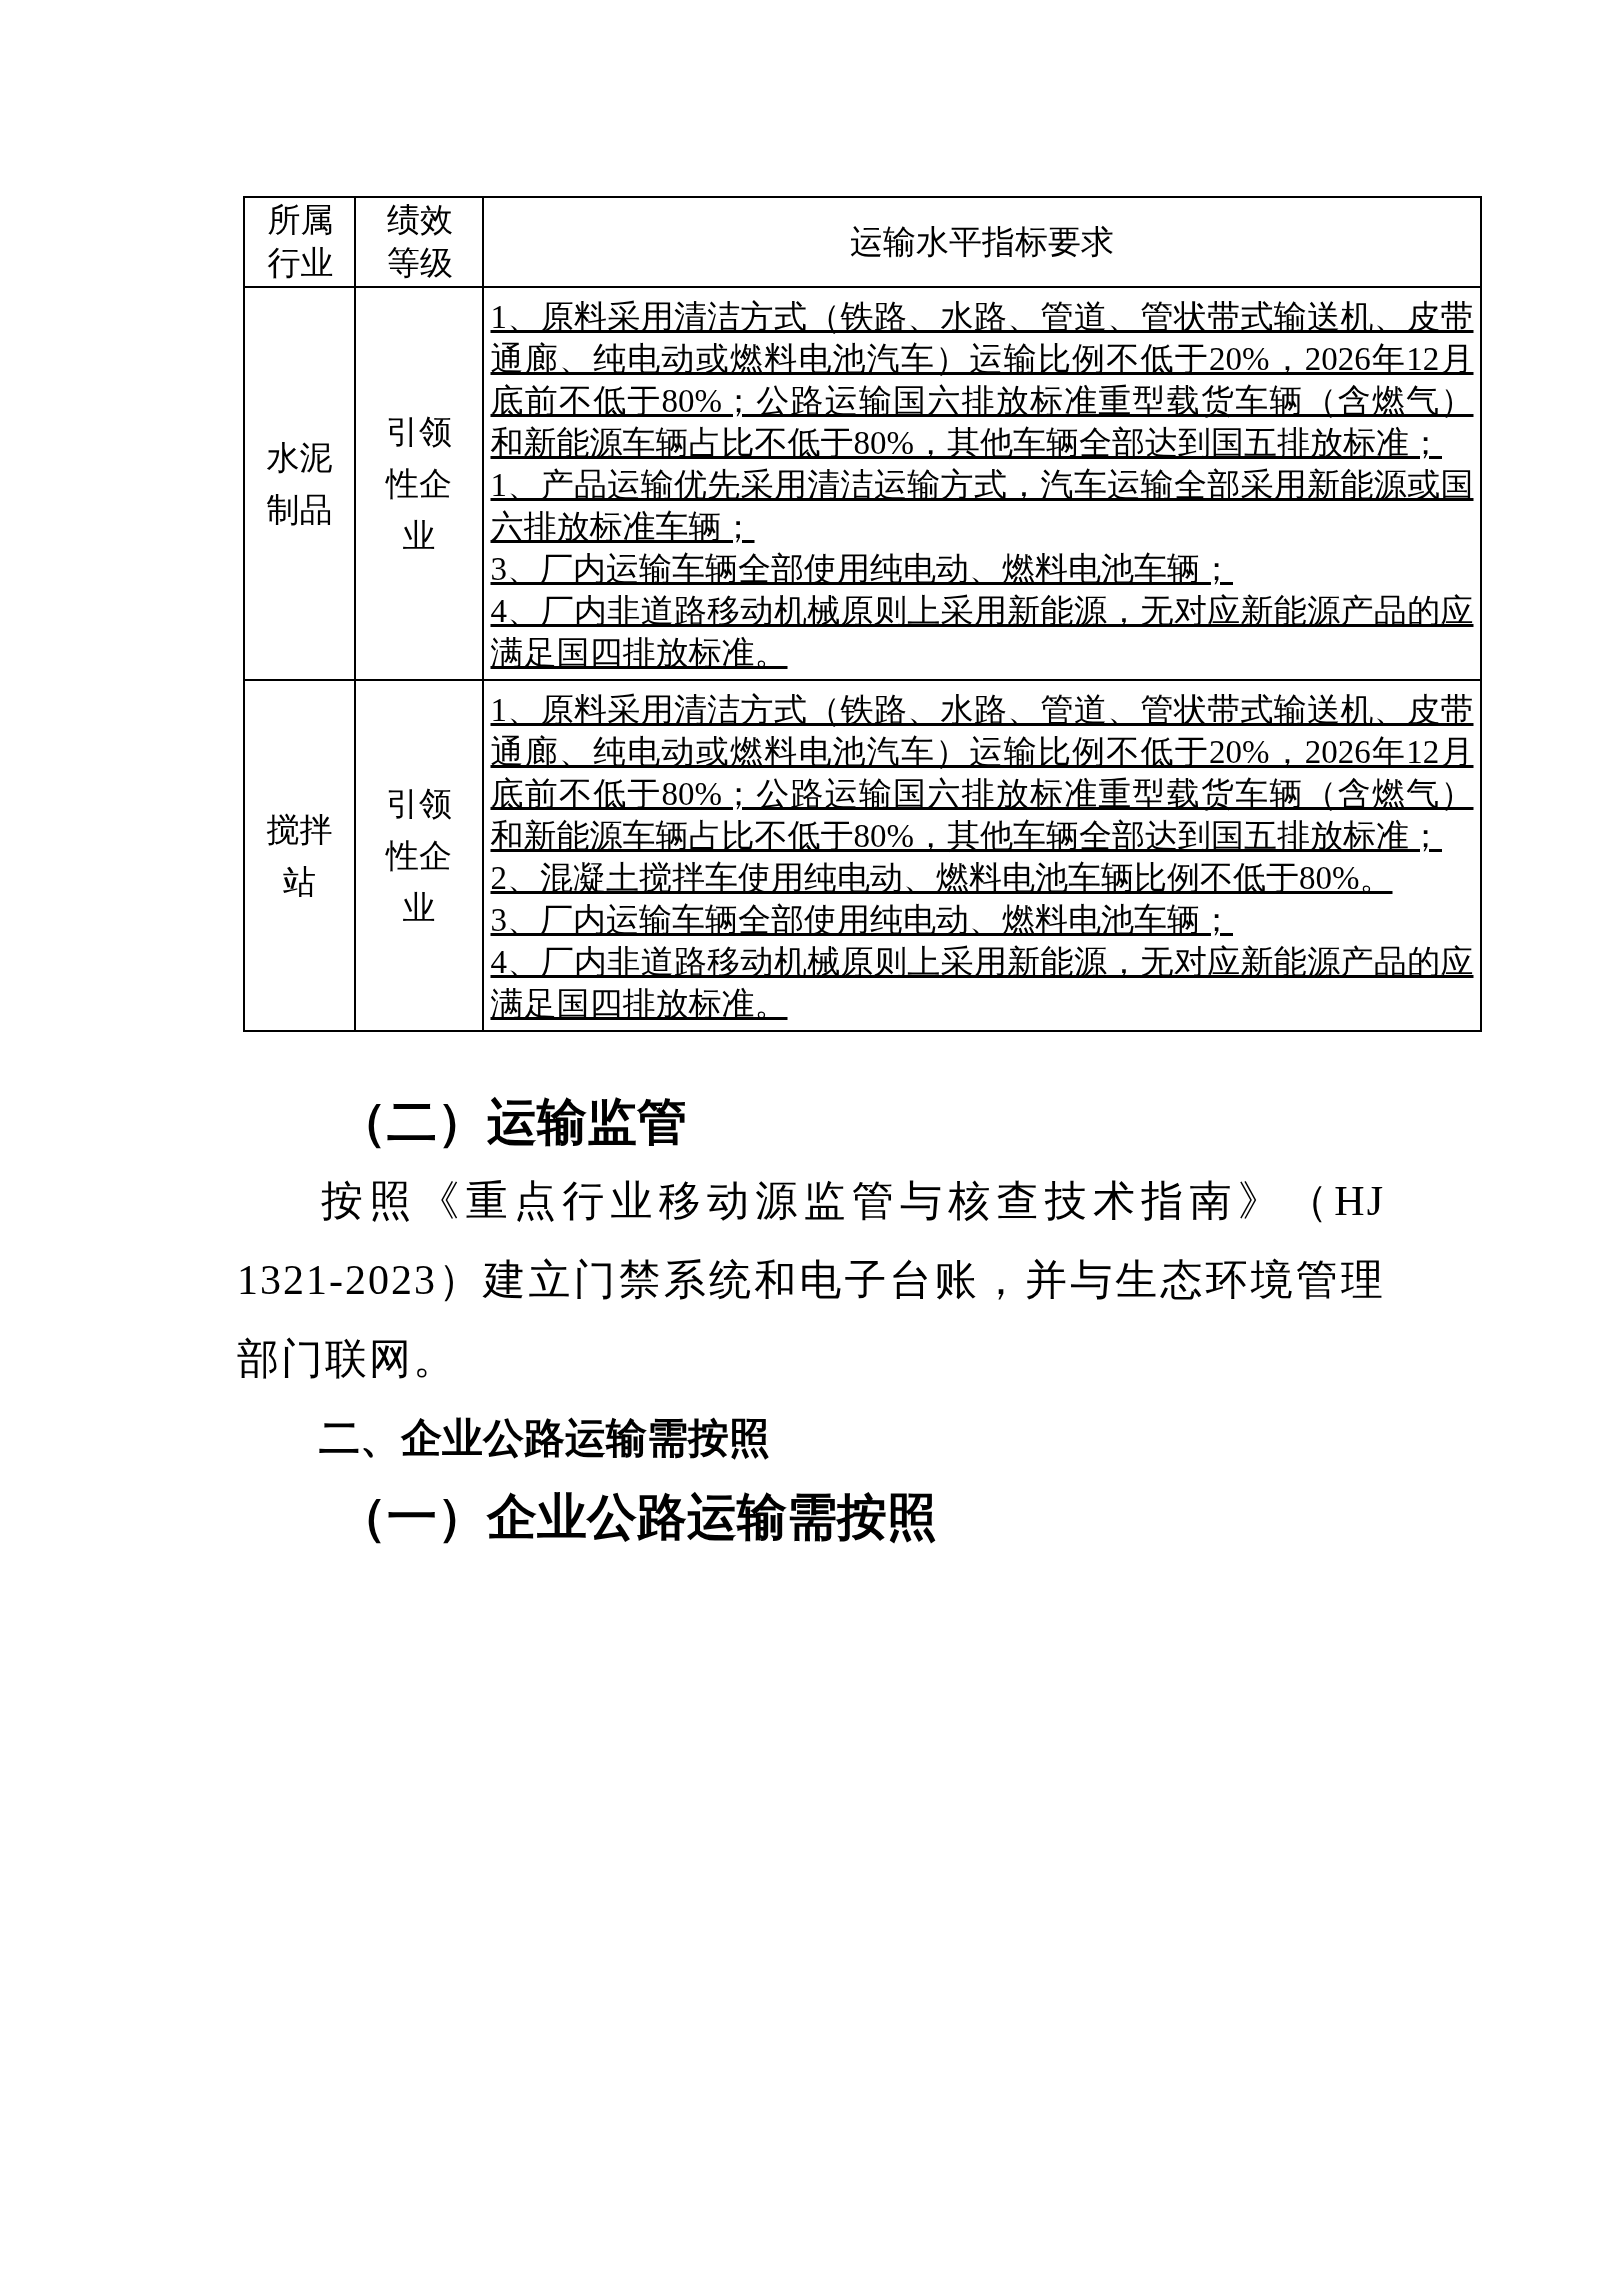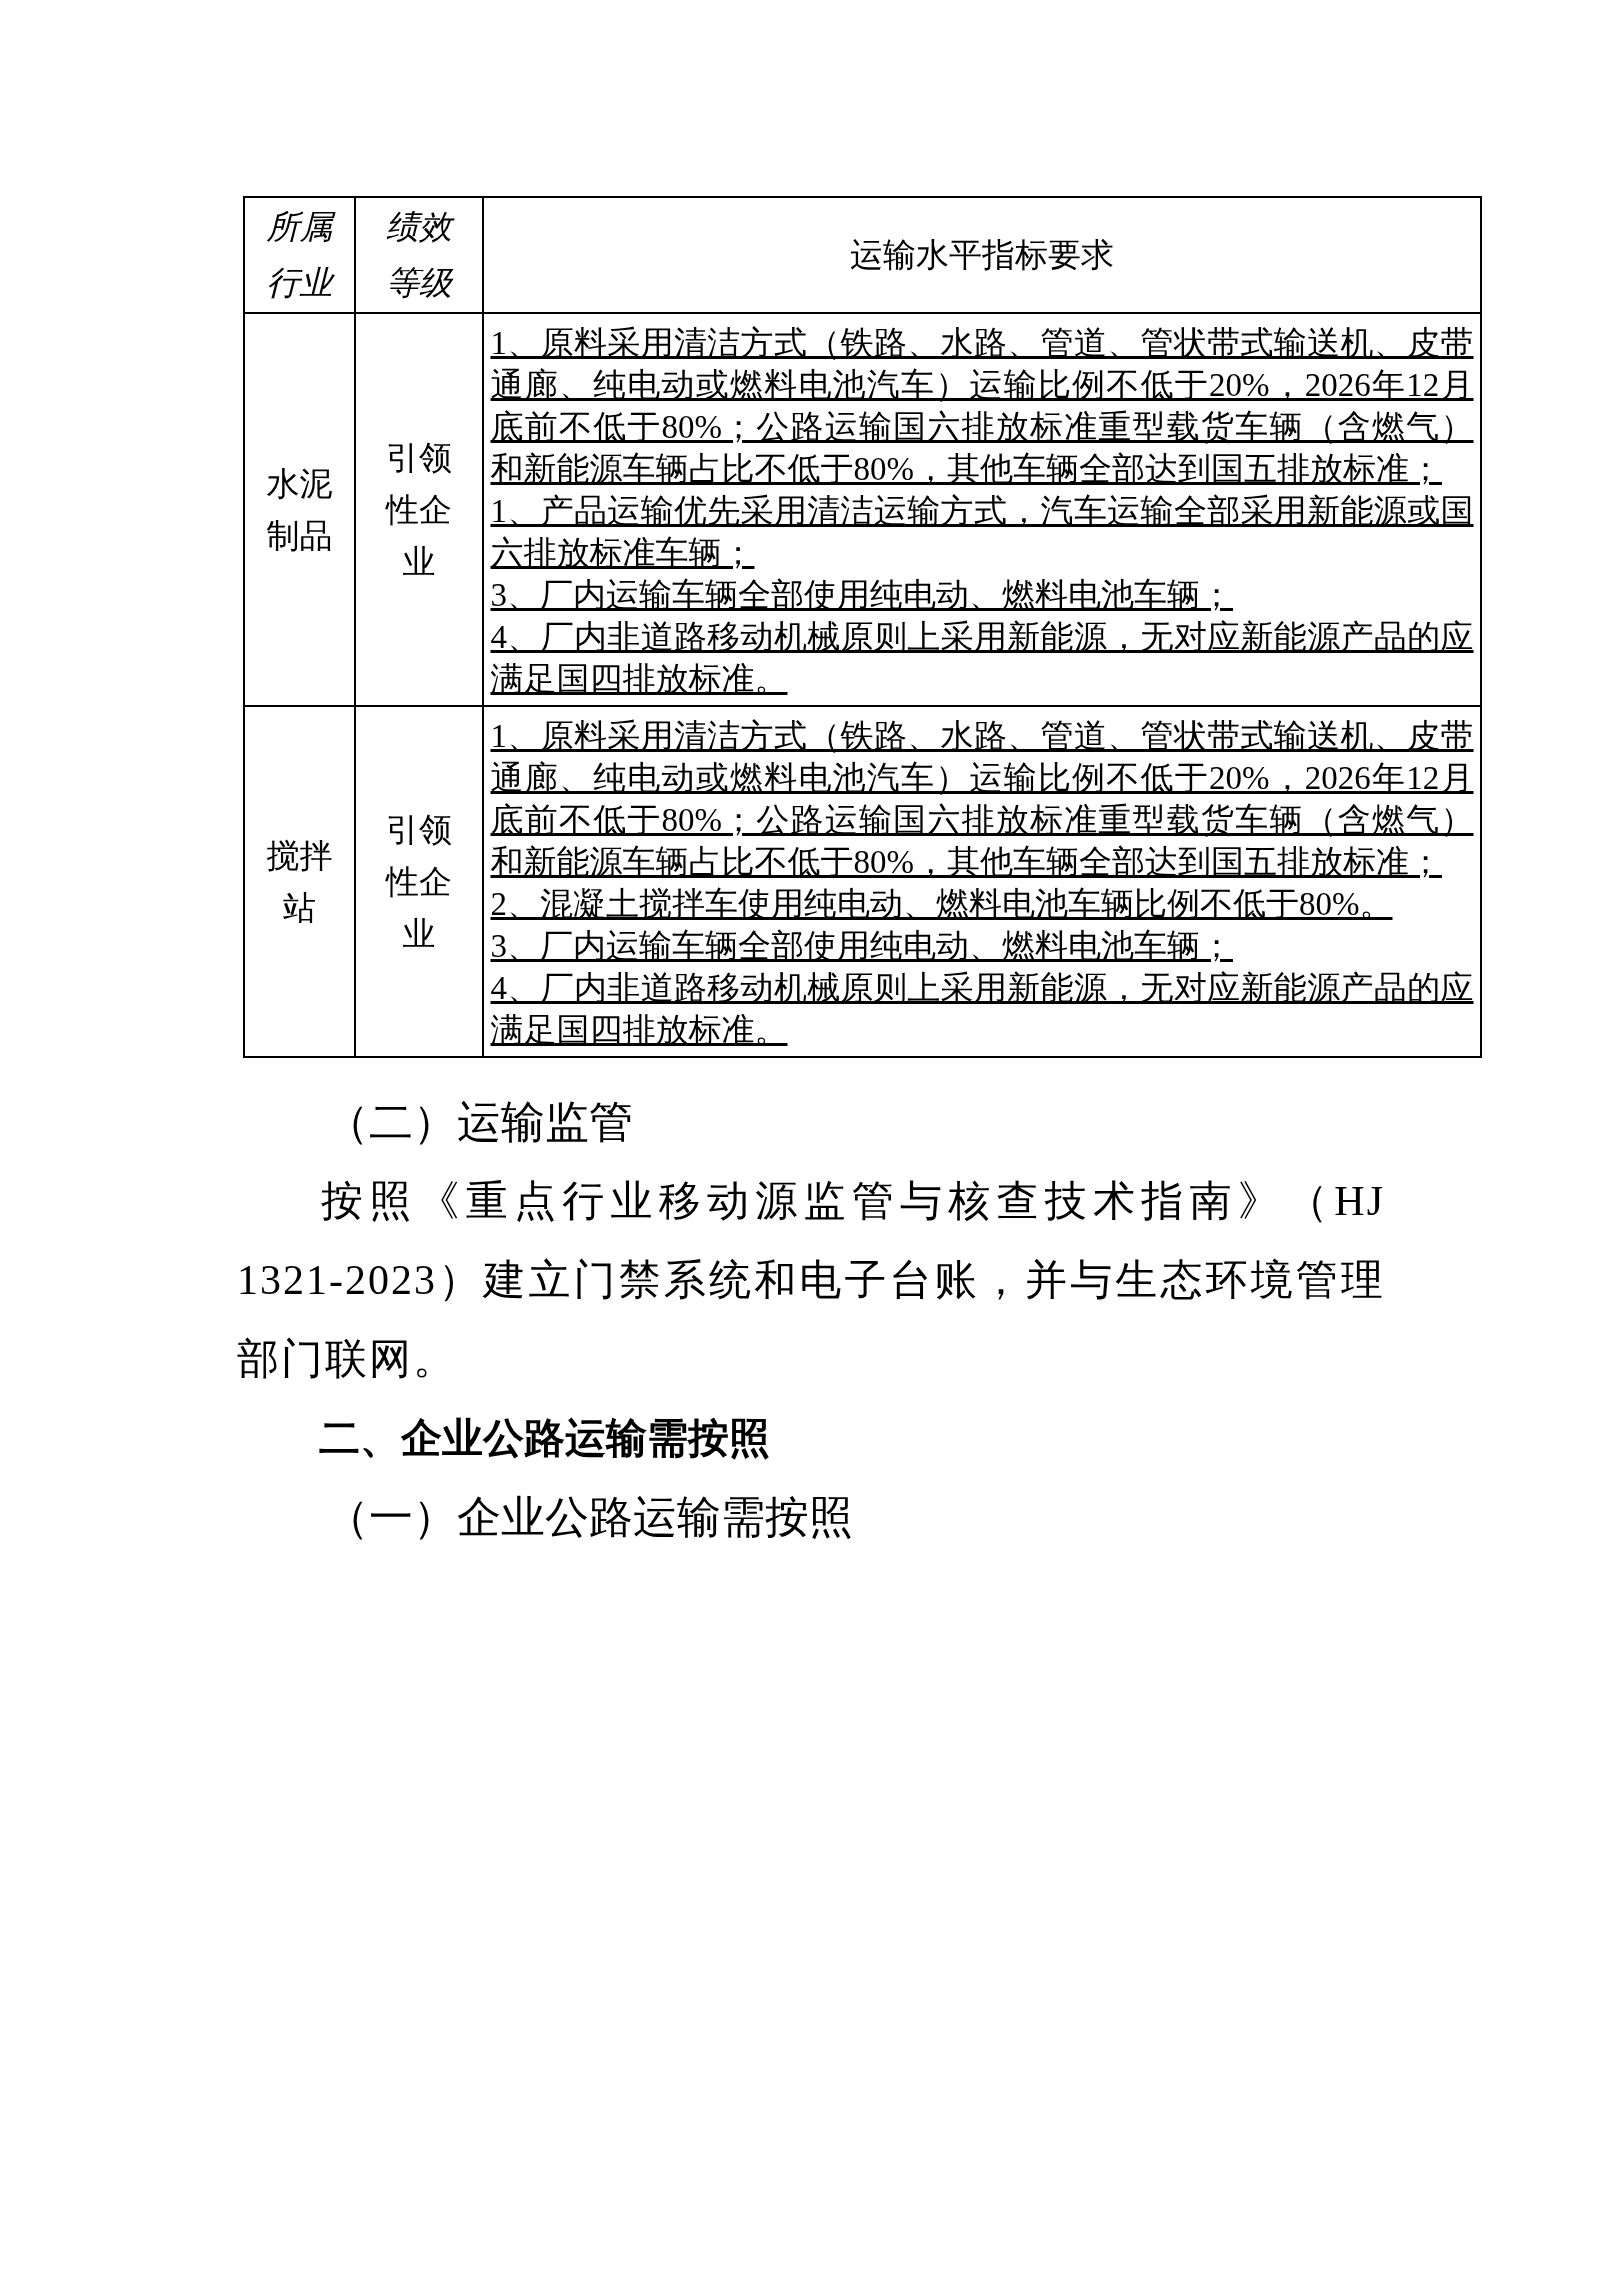--- a/index.html
+++ b/index.html
@@ -24,21 +24,21 @@
   }
   .doc-table th, .doc-table td {
     border: 2px solid #000;
     font-weight: normal;
     vertical-align: middle;
     font-size: 33px;
     box-sizing: border-box;
   }
   .th-row { height: 84px; }
   .cell-center { text-align: center; }
-  .w2 { display: inline-block; width: 68px; line-height: 56px; text-align: center; font-style: italic; }
+  .w2 { display: inline-block; width: 68px; line-height: 43px; text-align: right; }
   .w2g { display: inline-block; width: 68px; line-height: 52px; text-align: center; }
   .c-ind, .c-grade { text-align: center; }
   .c-req {
     padding: 7.9px 6.5px 5.2px 6.5px;
     line-height: 42px;
     text-align: justify;
     text-justify: inter-character;
   }
   .c-req p { margin: 0; text-decoration: underline; }
 
@@ -50,21 +50,21 @@
     width: 1148px;
     font-size: 42px;
     line-height: 79px;
   }
   .body-block p { margin: 0; text-indent: 2em; }
   .para {
     text-align: justify;
     text-justify: inter-character;
     letter-spacing: 2px;
   }
-  .heading-kai { font-size: 44px; }
+  .heading-kai { font-size: 50px; font-weight: bold; }
   .heading-hei {
     font-family: "Liberation Sans", sans-serif;
     font-weight: bold;
     font-size: 41px;
   }
 </style>
 </head>
 <body>
 
 <div class="page">

